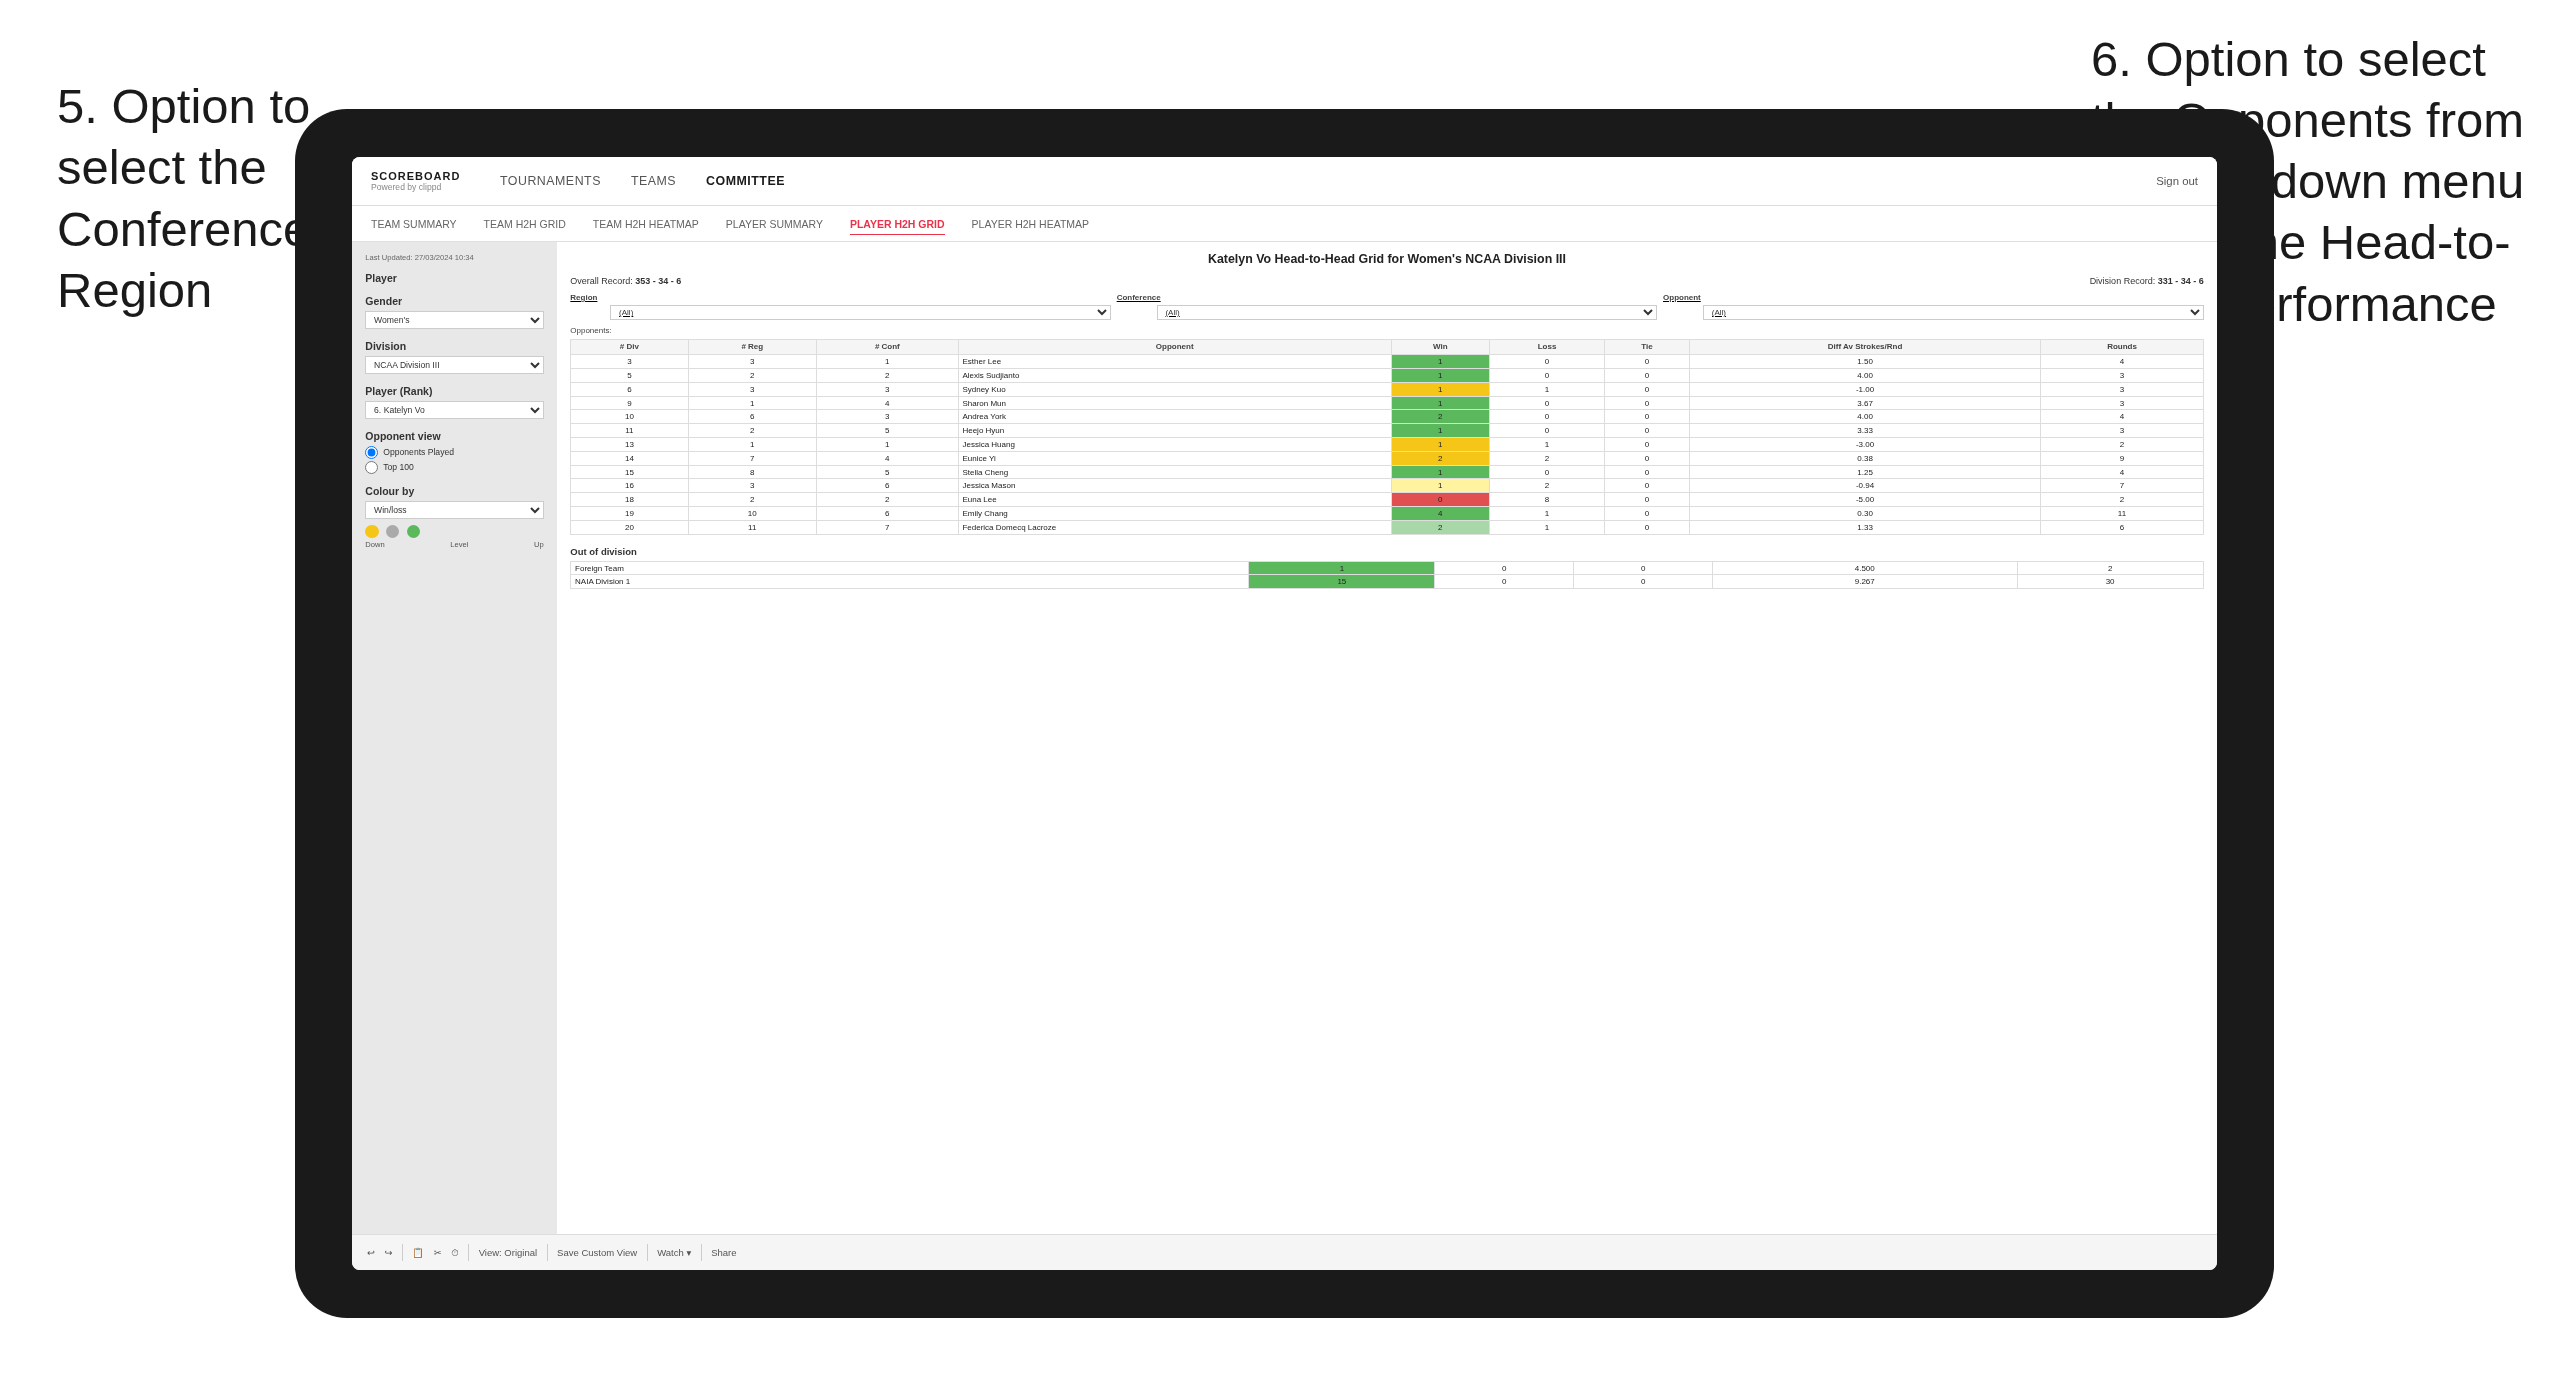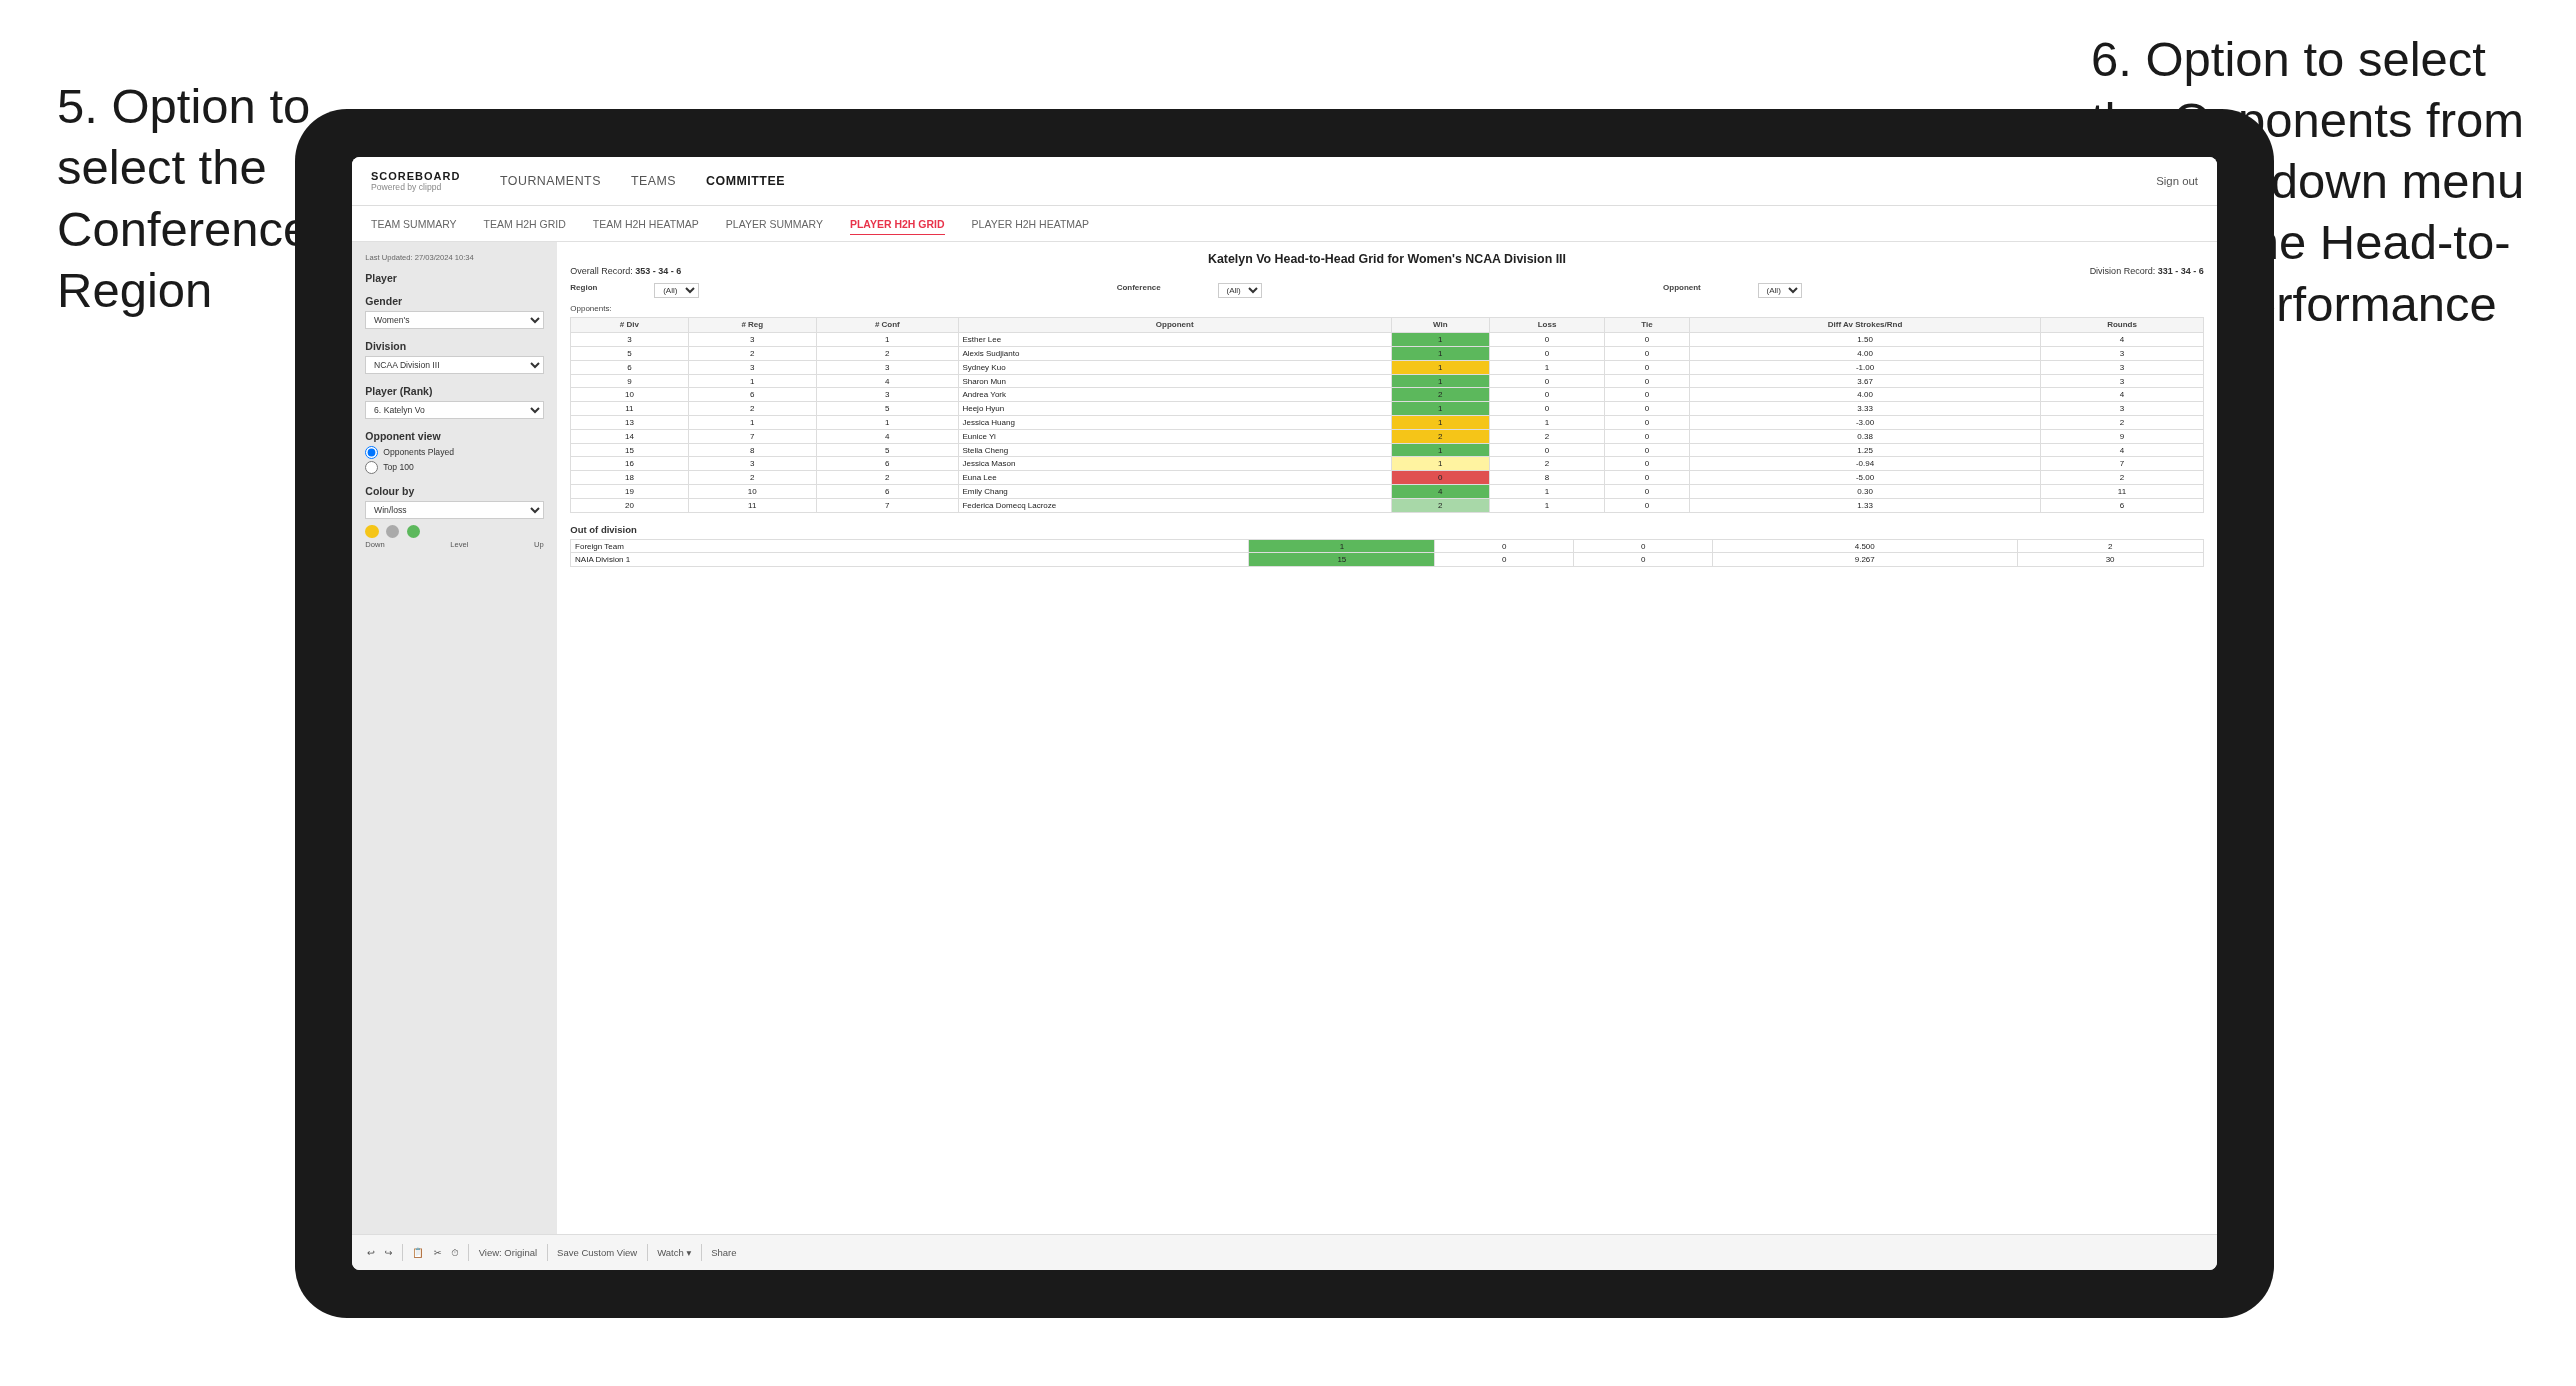--- a/index.html
+++ b/index.html
@@ -222,21 +222,21 @@
       overflow: auto;
       padding: 9.5px 13.3px;
       font-size: 9.5px;
     }
 
     .panel-title {
       font-size: 12.4px;
       font-weight: 700;
       color: #222;
       text-align: center;
-      margin-bottom: 0;
+      margin-bottom: 10px;
     }
 
     .panel-records {
       display: flex;
       justify-content: space-between;
       font-size: 9px;
       color: #333;
       margin-bottom: 7.6px;
     }
 
@@ -247,21 +247,23 @@
     
     .filter-row {
       display: grid;
       grid-template-columns: 1fr 1fr 1fr;
       gap: 5.7px;
       margin-bottom: 5.7px;
     }
 
     .filter-group {
       display: flex;
-      gap: 17px;
+      flex-direction: column;
+      gap: 3px;
+      text-decoration: underline;
     }
     .filter-label {
       font-size: 8px;
       font-weight: 600;
       color: #444;
     }
     .filter-select {
       font-size: 8px;
       border: 1px solid #ccc;
       background: #fff;

